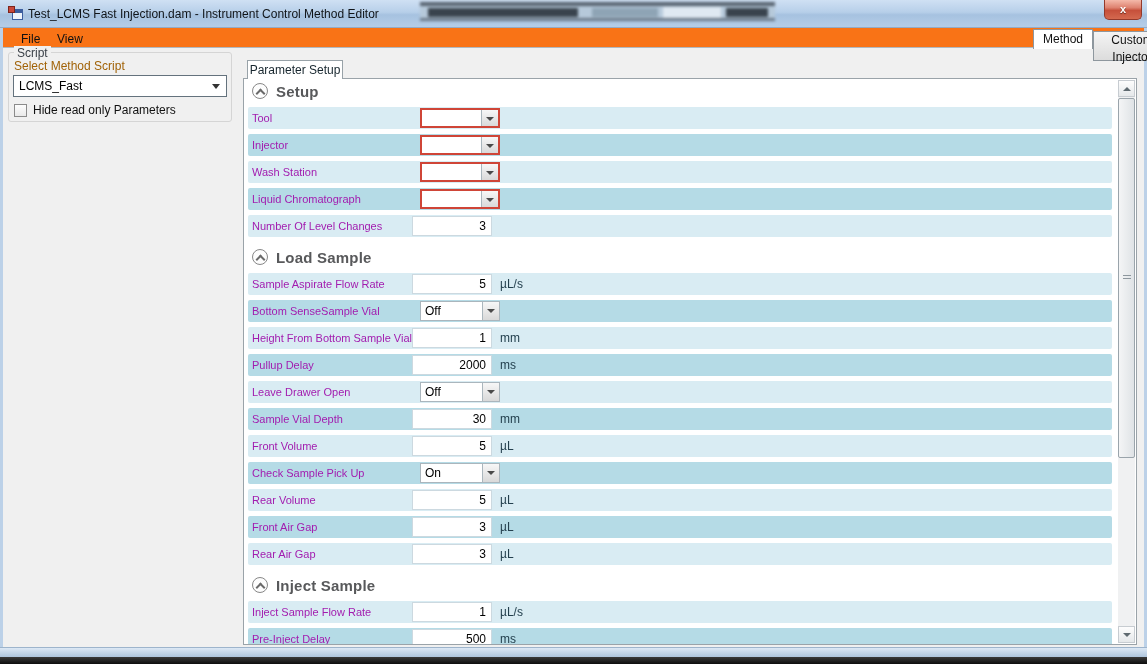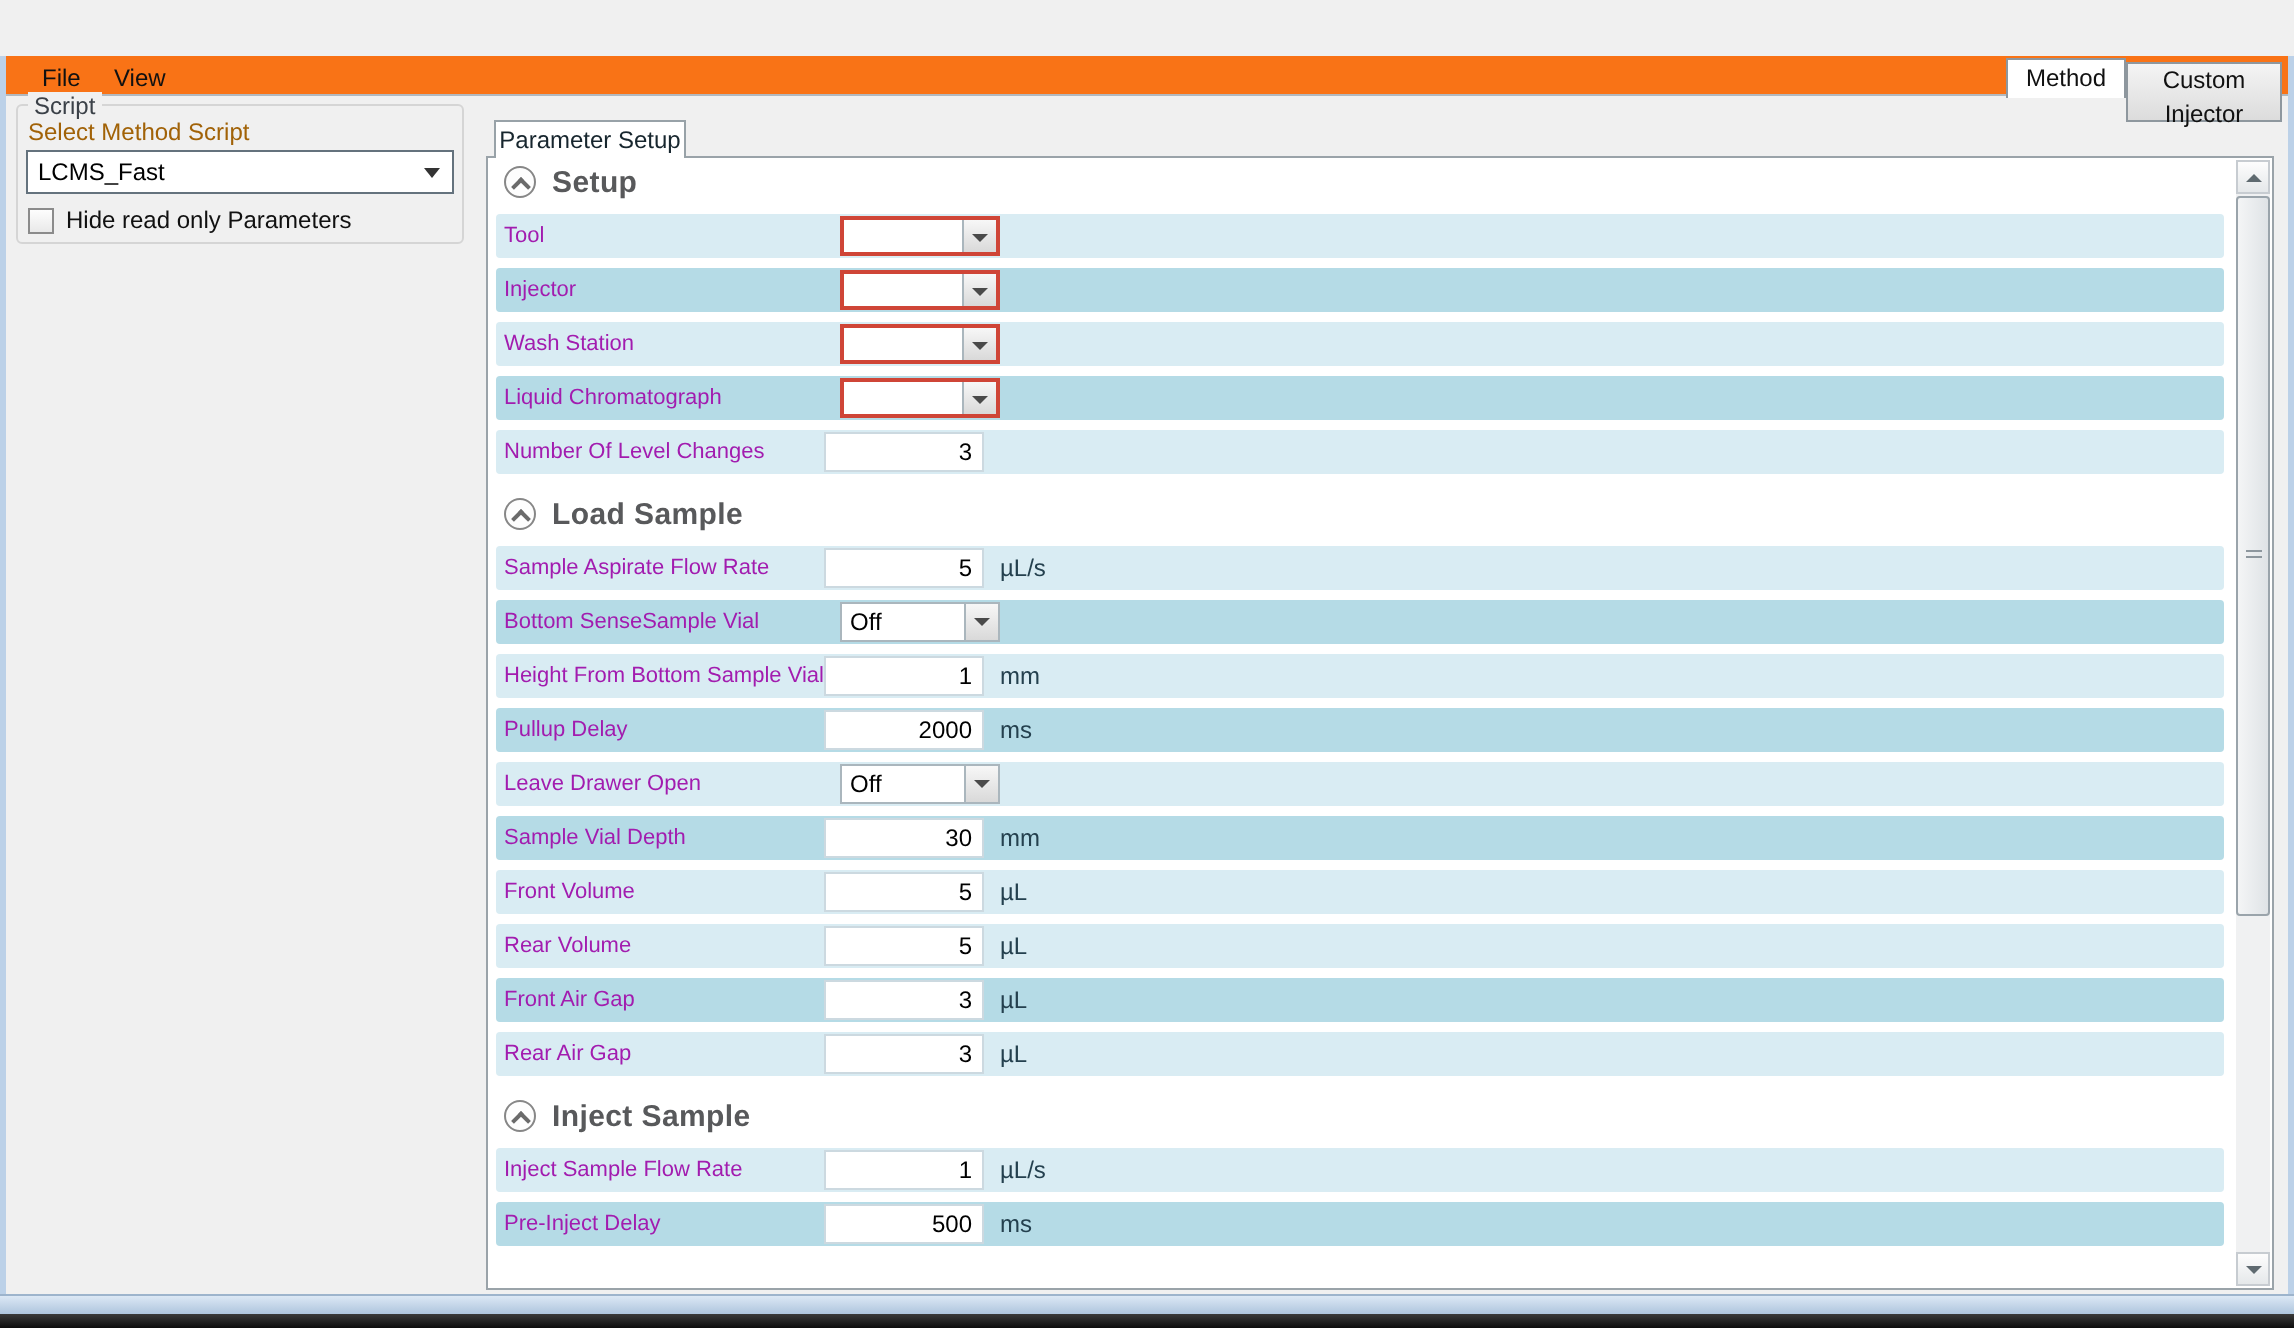--- a/index.html
+++ b/index.html
@@ -38,21 +38,21 @@
     background:linear-gradient(#dce8f5, #aec5dd); border-top:1px solid #9db4cc; }
   #bottom-black { position:absolute; left:0; top:657px; width:1147px; height:7px;
     background:linear-gradient(#3a3a3a, #0d0d0d); }
 
   
   #menubar { position:absolute; left:3px; top:28px; width:1141px; height:20px;
     background:#f97316; border-bottom:1px solid #b2b8be; }
   .menu-item { position:absolute; top:3px; font-size:12px; color:#111; padding:1px 6px; cursor:default; }
   #menu-file { left:12px; } #menu-view { left:48px; }
   .top-tab { position:absolute; font-size:12px; color:#111; text-align:center;
-    border:1px solid #8e979e; cursor:pointer; }
+    border:1px solid #8e979e; cursor:pointer;margin-left:30px; }
   #tab-method { left:1003px; top:29px; width:60px; height:20px; line-height:19px;
     background:#ffffff; border-bottom:none; z-index:3; }
   #tab-custom { left:1063px; top:31px; width:78px; height:30px; line-height:17px;
     background:linear-gradient(#f4f4f4, #dcdcdc); z-index:2; }
 
   
   #groupbox { position:absolute; left:8px; top:52px; width:224px; height:70px;
     border:1px solid #d5d5d5; border-radius:3px; }
   #groupbox-label { position:absolute; left:14px; top:46px; background:#f0f0f0;
     padding:0 3px; font-size:12px; color:#3b4148; }
@@ -114,20 +114,36 @@
   #sthumb { position:absolute; left:0; top:18px; width:17px; height:360px;
     background:linear-gradient(90deg,#f4f5f6,#dfe3e6); border:1px solid #9aa4ab; border-radius:2px; }
   #sthumb::after { content:""; position:absolute; left:4px; top:50%; margin-top:-3px; width:8px; height:6px;
     background:repeating-linear-gradient(#8d979e 0 1px, transparent 1px 3px); }
 </style>
 </head>
 <body>
 
 <div id="win">
 
+  <div id="titlebar">
+    <div id="app-icon">
+      <div class="win-sq"></div>
+        <div class="red-sq"></div>
+    </div>
+    <div id="title-text">Test_LCMS Fast Injection.dam - Instrument Control Method Editor</div>
+    <div id="redacted">
+      <div class="tstrip"></div>
+        <div class="blob1"></div>
+        <div class="blob2"></div>
+      <div class="blob3"></div>
+        <div class="blob4"></div>
+        <div class="bstrip"></div>
+    </div>
+    <div id="close-btn">x</div>
+  </div>
 
   <div id="side-l" class="side-border"></div>
   <div id="side-r" class="side-border"></div>
   <div id="bottom-band"></div>
   <div id="bottom-black"></div>
 
   <div id="menubar">
     <div id="menu-file" class="menu-item">File</div>
     <div id="menu-view" class="menu-item">View</div>
   </div>
@@ -254,20 +270,29 @@
     <span class="punit">mm</span>
   </div>
 
   <div class="prow light">
     <span class="plabel">Front Volume</span>
     <div class="numfield">5</div>
 
     <span class="punit">µL</span>
   </div>
 
+  <div class="prow dark">
+    <span class="plabel">Check Sample Pick Up</span>
+
+    <div class="combo">
+      <span class="cval">On</span>
+      <span class="cbtn"></span>
+    </div>
+    <span class="punit"></span>
+  </div>
 
   <div class="prow light">
     <span class="plabel">Rear Volume</span>
     <div class="numfield">5</div>
 
     <span class="punit">µL</span>
   </div>
 
   <div class="prow dark">
     <span class="plabel">Front Air Gap</span>

